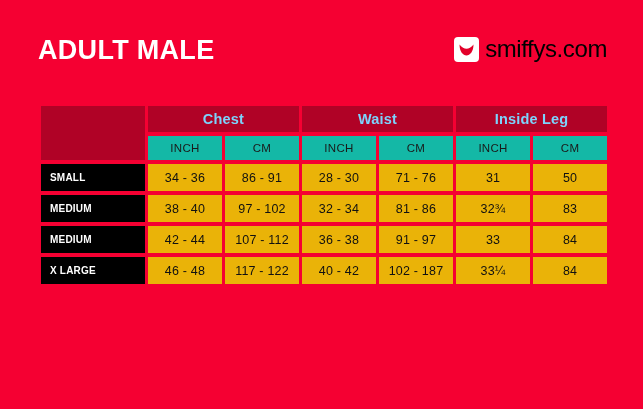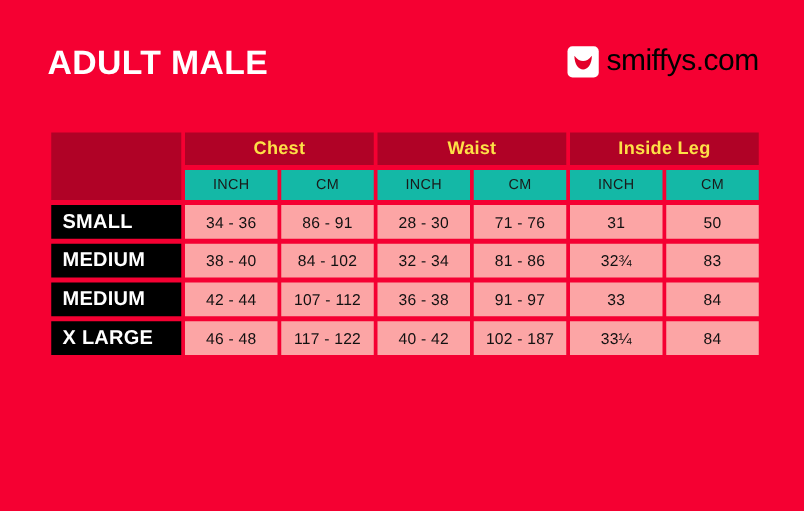--- a/index.html
+++ b/index.html
@@ -84,21 +84,21 @@
   }
   table.size-table td, table.size-table th {
     padding: 0;
     margin: 0;
   }
   .col-size  { width: 104px; }
   .col-num   { width: 74px; }
 
   .grp-head {
     background: #b00226;
-    color: #fde047;
+    color: #7dd3fc;
     font-size: 14.5px;
     font-weight: bold;
     text-align: center;
     height: 26px;
     vertical-align: middle;
     letter-spacing: 0.2px;
   }
   .corner-head {
     background: #b00226;
     height: 26px;
@@ -109,30 +109,30 @@
     font-size: 11.5px;
     font-weight: normal;
     text-align: center;
     height: 24px;
     vertical-align: middle;
     letter-spacing: 0.3px;
   }
   .size-label {
     background: #000000;
     color: #ffffff;
-    font-size: 16px;
+    font-size: 10px;
     font-weight: bold;
     text-align: left;
     padding-left: 9px !important;
     height: 27px;
     vertical-align: middle;
     letter-spacing: 0.2px;
   }
   .data-cell {
-    background: #fca5a5;
+    background: #eab308;
     color: #111111;
     font-size: 12.5px;
     text-align: center;
     height: 27px;
     vertical-align: middle;
     letter-spacing: 0.2px;
   }
 
   
   .note {
@@ -197,21 +197,21 @@
           <td class="data-cell">34 - 36</td>
           <td class="data-cell">86 - 91</td>
           <td class="data-cell">28 - 30</td>
           <td class="data-cell">71 - 76</td>
           <td class="data-cell">31</td>
           <td class="data-cell">50</td>
         </tr>
         <tr>
           <td class="size-label">MEDIUM</td>
           <td class="data-cell">38 - 40</td>
-          <td class="data-cell">84 - 102</td>
+          <td class="data-cell">97 - 102</td>
           <td class="data-cell">32 - 34</td>
           <td class="data-cell">81 - 86</td>
           <td class="data-cell">32¾</td>
           <td class="data-cell">83</td>
         </tr>
         <tr>
           <td class="size-label">MEDIUM</td>
           <td class="data-cell">42 - 44</td>
           <td class="data-cell">107 - 112</td>
           <td class="data-cell">36 - 38</td>

